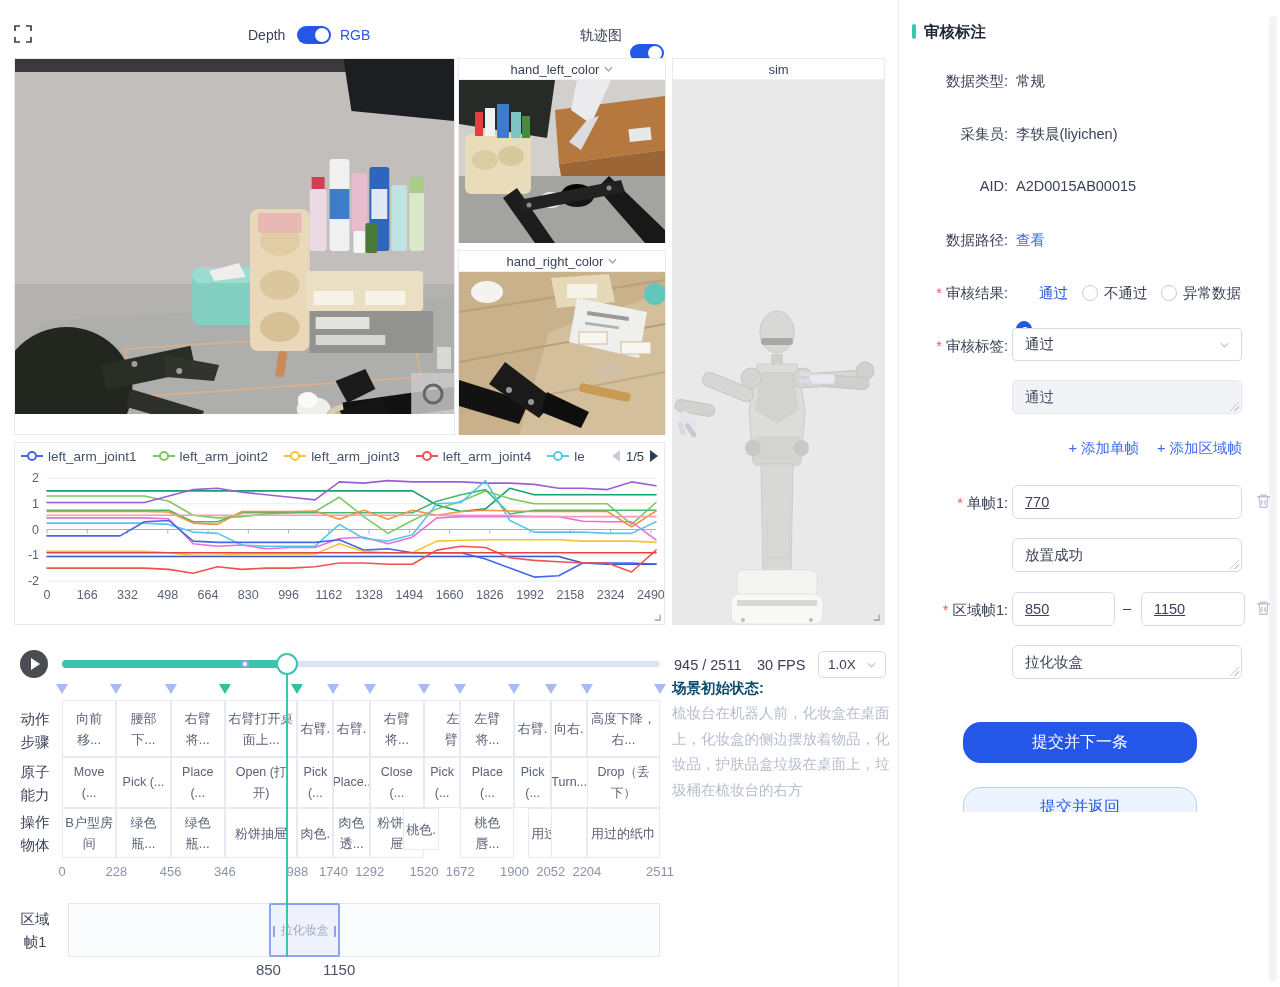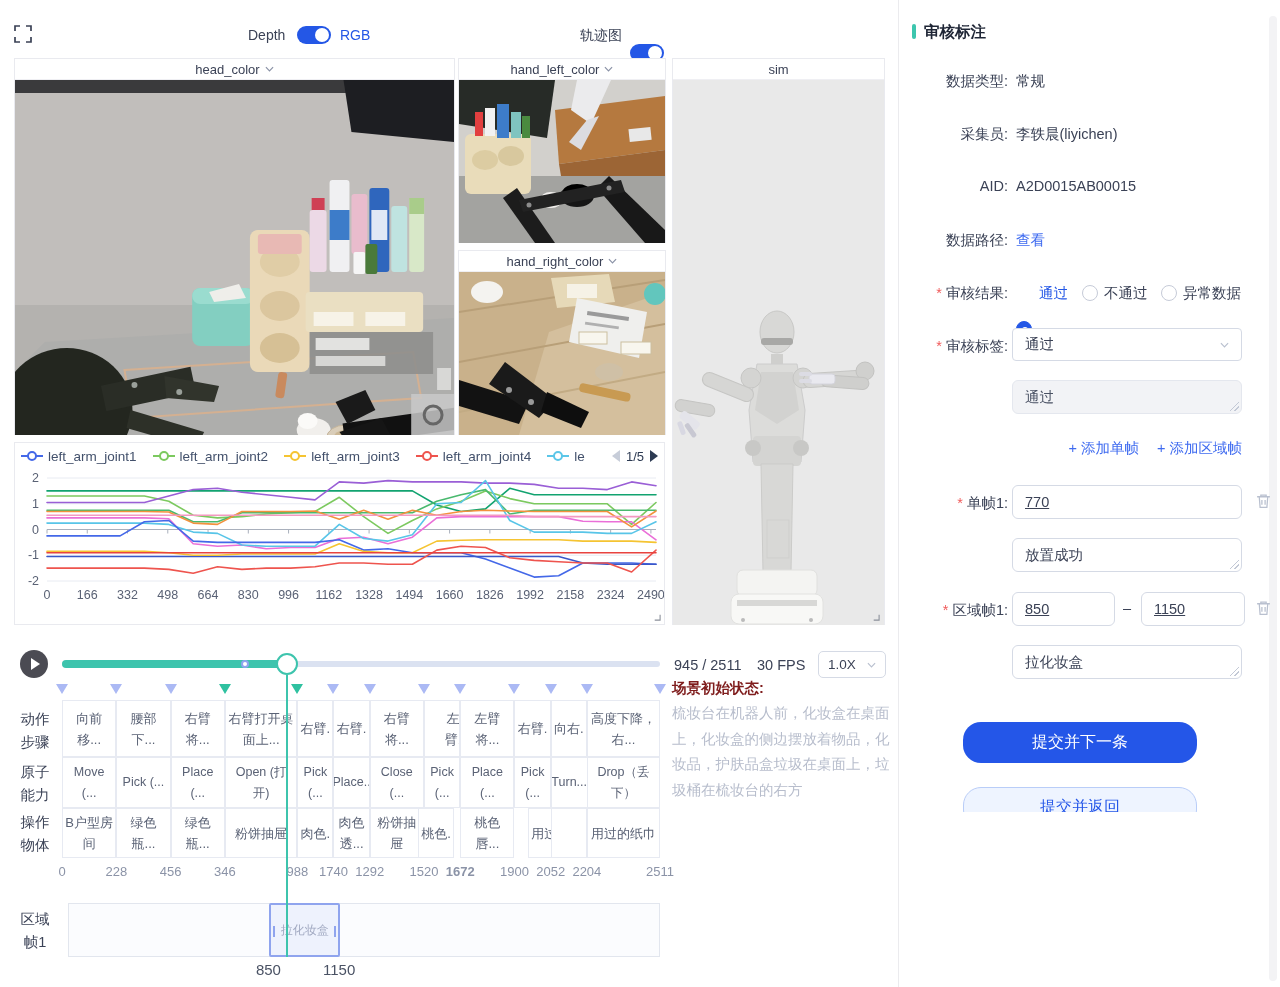--- a/index.html
+++ b/index.html
@@ -59,26 +59,20 @@
     <span class="knob"></span>
   </div>
 <div class="abs" style="left:340px;top:27px;font-size:14px;color:#2457e6">RGB</div>
 <div class="abs" style="left:580px;top:27px;font-size:14px">轨迹图</div>
 <div class="abs toggle" style="left:630px;top:26px">
     <span class="knob"></span>
   </div>
 
 
 <div class="cam" style="left:14px;top:58px;width:441px;height:377px">
-  <div class="cam-head">
-    <span>head_color</span>
-    <svg class="chev" viewBox="0 0 10 6">
-        <path d="M1 1l4 4 4-4" stroke="#8a92a6" stroke-width="1.3" fill="none"></path>
-      </svg>
-  </div>
   <div class="cam-body" style="height:355px">
     <svg viewBox="0 0 441 355" width="439" height="355" preserveAspectRatio="none">
       <rect width="441" height="355" fill="#c1bebb"></rect>
       <rect y="225" width="441" height="130" fill="#b4b2af"></rect>
       <rect x="0" y="0" width="382" height="13" fill="#3a3a3c"></rect>
       <polygon points="330,0 441,0 441,62 338,52" fill="#1d1e22"></polygon>
       <polygon points="30,262 441,238 441,355 0,355 0,292" fill="#aeaeac"></polygon>
       <path d="M110,290 L400,272 L408,318 L118,338 Z" fill="none" stroke="#d4b091" stroke-width="2"></path>
       <rect x="178" y="208" width="62" height="58" rx="8" fill="#83cfc1"></rect>
       <rect x="178" y="208" width="62" height="16" rx="8" fill="#9adccf"></rect>
@@ -408,44 +402,44 @@
     <div class="tcell" style="left: 514.489px; width: 36.1991px; top: 757px; height: 51px; font-size: 12.5px;">Pick (...</div>
     <div class="tcell" style="left: 550.688px; width: 37px; top: 757px; height: 51px; font-size: 12.5px;">Turn...</div>
     <div class="tcell" style="left: 586.887px; width: 73.1127px; top: 757px; height: 51px; font-size: 12.5px;">Drop（丢下）</div>
     <div class="tcell" style="left: 62px; width: 54.2987px; top: 808px; height: 50px;">B户型房间</div>
     <div class="tcell" style="left: 116.299px; width: 54.2987px; top: 808px; height: 50px;">绿色瓶...</div>
     <div class="tcell" style="left: 170.597px; width: 54.2987px; top: 808px; height: 50px;">绿色瓶...</div>
     <div class="tcell" style="left: 224.896px; width: 72.3982px; top: 808px; height: 50px;">粉饼抽屉</div>
     <div class="tcell" style="left: 297.294px; width: 36.1991px; top: 808px; height: 50px;">肉色.</div>
     <div class="tcell" style="left: 333.493px; width: 36.1991px; top: 808px; height: 50px;">肉色透...</div>
     <div class="tcell" style="left: 369.693px; width: 54.2987px; top: 808px; height: 50px;">粉饼抽屉</div>
-    <div class="tcell" style="left: 418px; width: 36.1991px; top: 808px; height: 50px;">桃色.</div>
+    <div class="tcell" style="left: 403px; width: 36.1991px; top: 808px; height: 42px;">桃色.</div>
     <div class="tcell" style="left: 460.19px; width: 54.2987px; top: 808px; height: 50px;">桃色唇...</div>
     <div class="tcell" style="left: 528px; width: 36.1991px; top: 808px; height: 50px;">用过.</div>
     <div class="tcell" style="left: 550.688px; width: 36.1991px; top: 808px; height: 50px;"></div>
     <div class="tcell" style="left: 586.887px; width: 73.1127px; top: 808px; height: 50px;">用过的纸巾</div>
   </div>
 <div id="axis-layer">
     <div class="axlab" style="left: 62px; top: 864px;">0</div>
     <div class="axlab" style="left: 116.299px; top: 864px;">228</div>
     <div class="axlab" style="left: 170.597px; top: 864px;">456</div>
     <div class="axlab" style="left: 224.896px; top: 864px;">346</div>
     <div class="axlab" style="left: 297.294px; top: 864px;">988</div>
     <div class="axlab" style="left: 333.493px; top: 864px;">1740</div>
     <div class="axlab" style="left: 369.693px; top: 864px;">1292</div>
     <div class="axlab" style="left: 423.991px; top: 864px;">1520</div>
-    <div class="axlab" style="left: 460.19px; top: 864px; font-weight: bold;">1672</div>
+    <div class="axlab" style="left: 460.19px; top: 864px;">1672</div>
     <div class="axlab" style="left: 514.489px; top: 864px;">1900</div>
     <div class="axlab" style="left: 550.688px; top: 864px;">2052</div>
     <div class="axlab" style="left: 586.887px; top: 864px;">2204</div>
     <div class="axlab" style="left: 660px; top: 864px;">2511</div>
   </div>
 
 
-<div class="abs" style="left:672px;top:679px;font-size:14.5px;font-weight:bold;color:#7f1d1d">场景初始状态:</div>
+<div class="abs" style="left:672px;top:679px;font-size:14.5px;font-weight:bold;color:#0c4a6e">场景初始状态:</div>
 <div class="abs" style="left:672px;top:701px;width:222px;font-size:14.5px;line-height:25.5px;color:#b7bdcc">梳妆台在机器人前，化妆盒在桌面上，化妆盒的侧边摆放着物品，化妆品，护肤品盒垃圾在桌面上，垃圾桶在梳妆台的右方</div>
 
 
 <div class="rowlab" style="left:18px;top:908px">区域帧1</div>
 <div class="abs" style="left:68px;top:903px;width:592px;height:54px;background:#fbfcfe;border:1px solid #e2e6ee;box-sizing:border-box">
   <div id="region-box" style="position: absolute; top: -1px; height: 54px; background: rgb(238, 242, 253); border: 2px solid rgb(143, 164, 238); border-radius: 2px; box-sizing: border-box; display: flex; align-items: center; justify-content: center; cursor: move; left: 200.398px; width: 70.7288px;">
     <span style="position:absolute;left:2px;top:21px;width:2px;height:11px;background:#8fa4ee"></span>
     <span style="font-size:12px;color:#a2aac2;white-space:nowrap;overflow:hidden">拉化妆盒</span>
     <span style="position:absolute;right:2px;top:21px;width:2px;height:11px;background:#8fa4ee"></span>
   </div>

